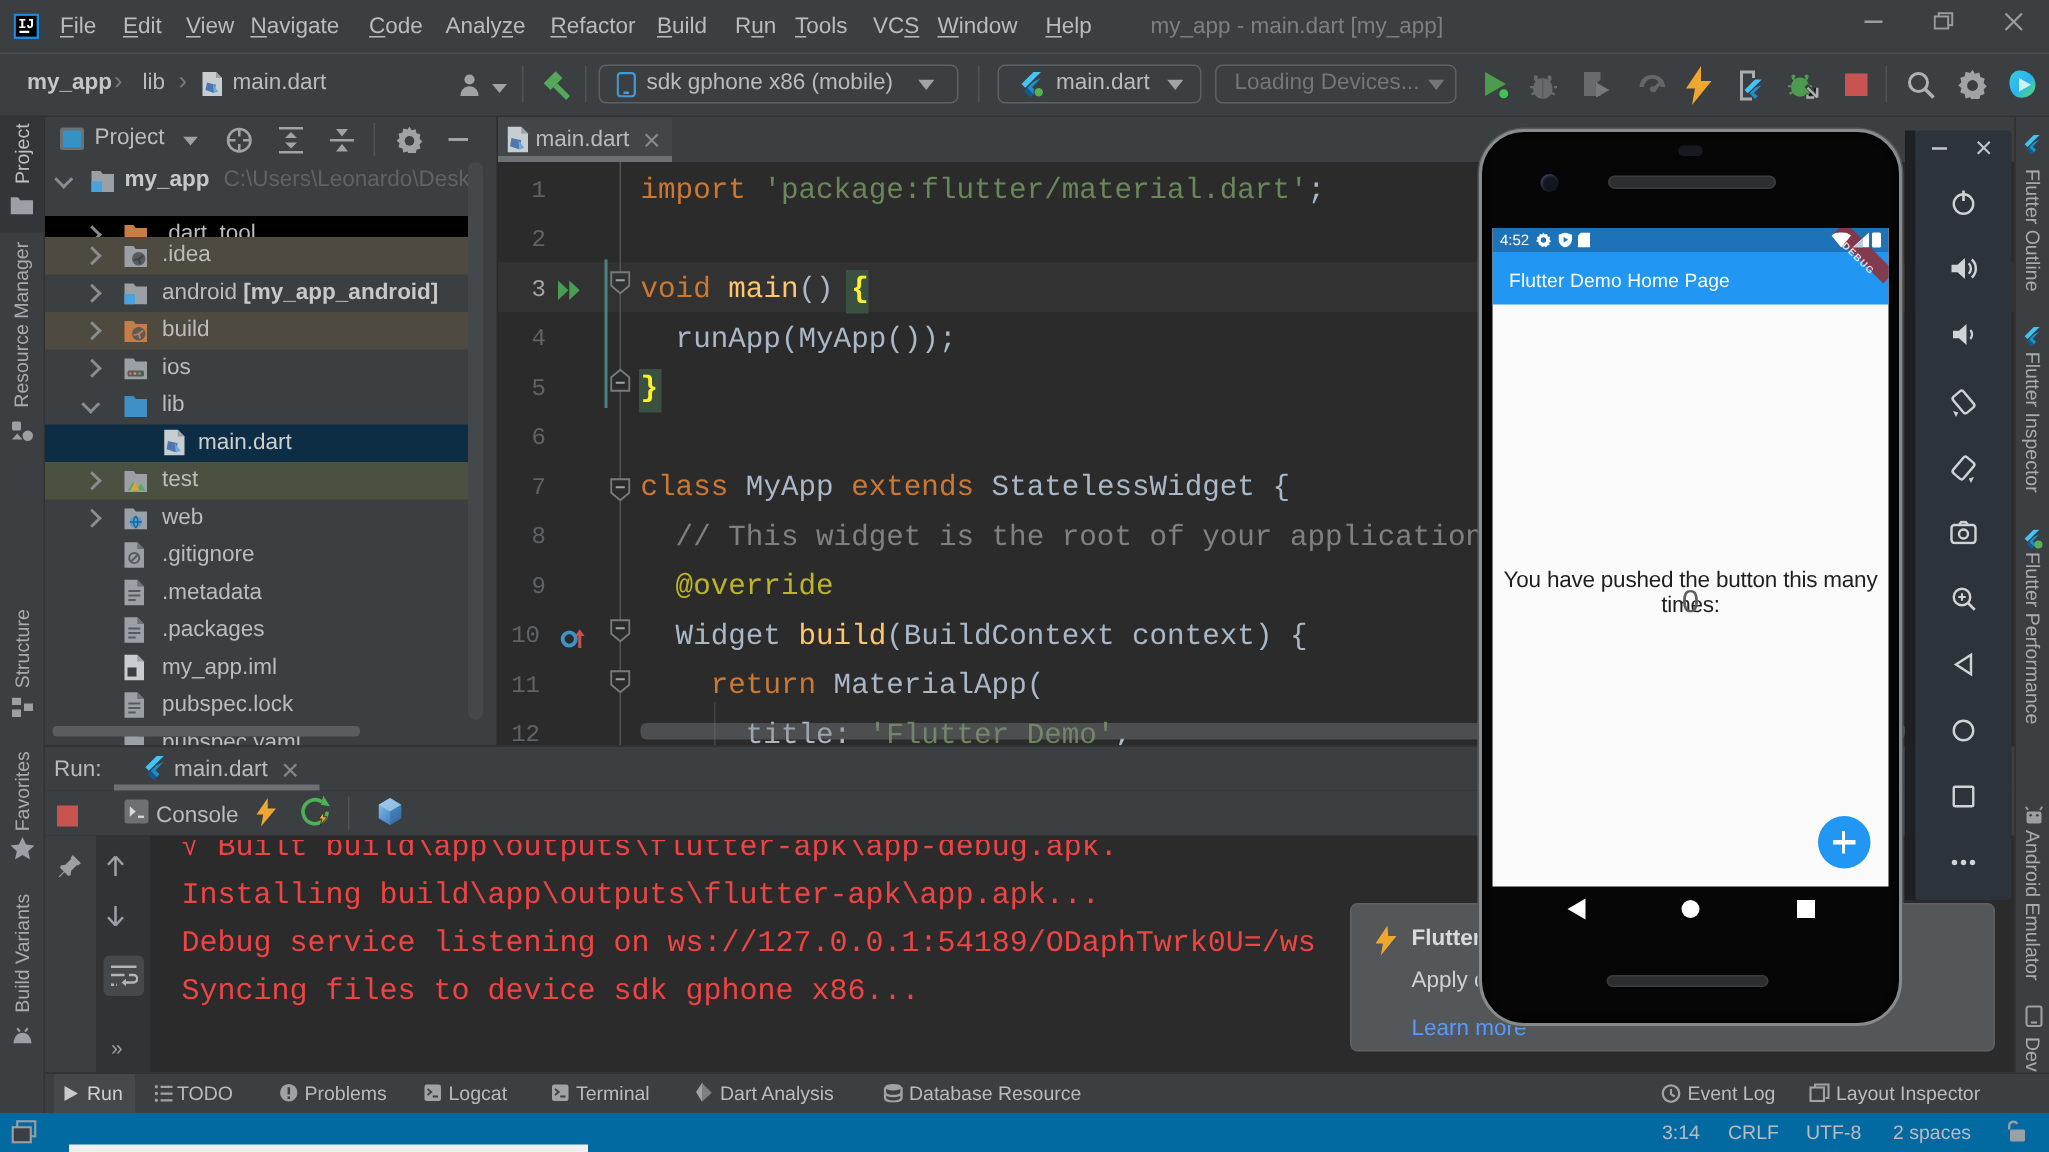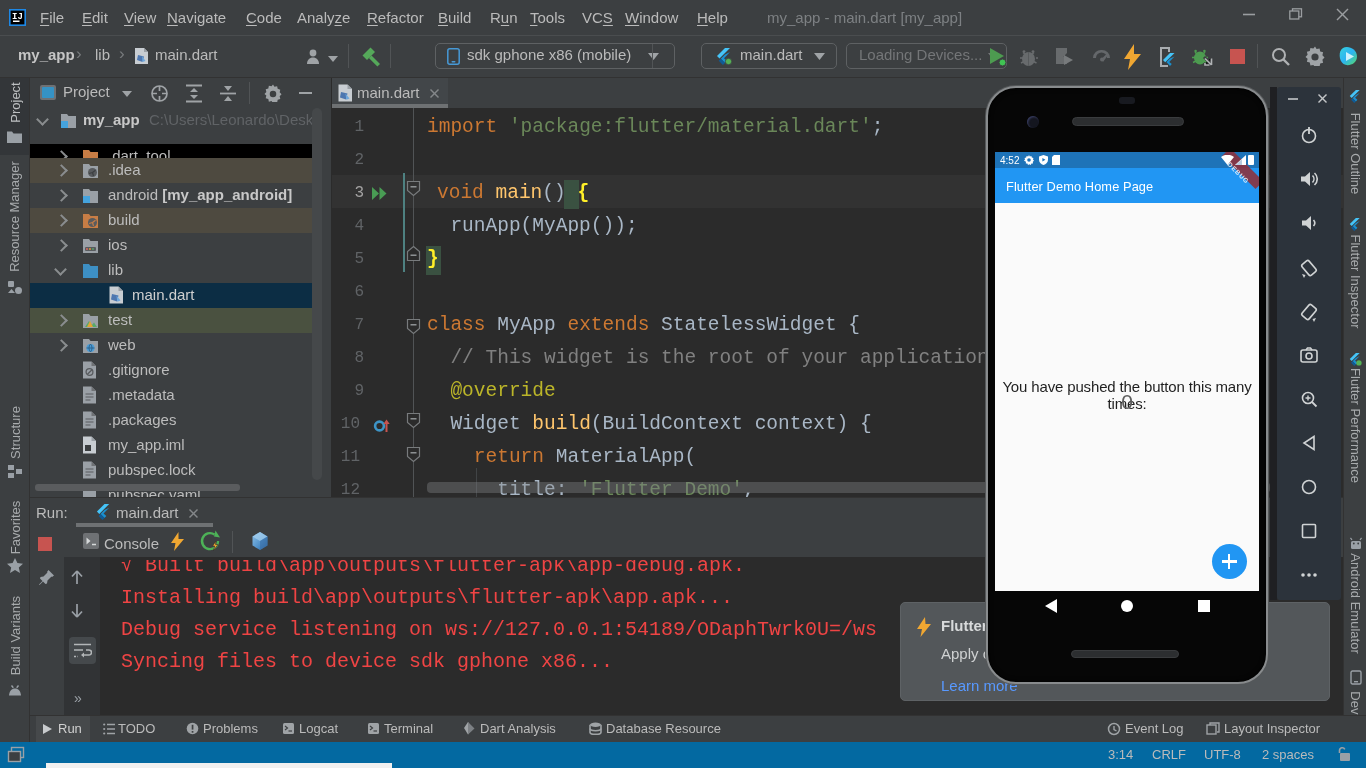--- a/index.html
+++ b/index.html
@@ -8,21 +8,21 @@
   #app { position:relative; width:1366px; height:768px; overflow:hidden;padding-left:16px; }
   .abs { position:absolute; }
   .mono { font-family:"Liberation Mono", monospace; }
   
   #titlebar { left:0; top:0; width:1366px; height:36px; background:#3c3f41; border-bottom:1px solid #4a4d4f; }
   .menuitem { position:absolute; top:9px; font-size:15px; color:#bbbbbb; white-space:nowrap; }
   .menuitem u { text-decoration-thickness:1px; text-underline-offset:2px; }
   
   #toolbar { left:0; top:36px; width:1366px; height:42px; background:#3c3f41; border-bottom:1px solid #323232; }
   .tbtext { position:absolute; font-size:15px; color:#bbbbbb; white-space:nowrap; }
-  .combo { position:absolute; height:26px; top:7px; border:1px solid #5e6163; border-radius:5px;margin-left:36px; }
+  .combo { position:absolute; height:26px; top:7px; border:1px solid #5e6163; border-radius:5px; }
   .tbdiv { position:absolute; top:8px; width:1px; height:24px; background:#515456; }
   
   #leftstripe { left:0; top:78px; width:30px; height:690px; background:#3c3f41; border-right:1px solid #323232; }
   .vlabel { position:absolute; font-size:13px; color:#a8abad; white-space:nowrap; transform:rotate(-90deg); transform-origin:center; }
   .vlabel2 { position:absolute; font-size:13px; color:#a8abad; white-space:nowrap; transform:rotate(90deg); transform-origin:center; }
   
   #project { left:30px; top:78px; width:301px; height:419px; background:#3c3f41; overflow:hidden; }
   #ptoolbar { position:absolute; left:0; top:0; width:301px; height:30px; }
   .trow { position:absolute; left:0; width:292px; height:25px; }
   .trow .lbl { position:absolute; top:3px; font-size:15px; color:#bcbcbc; white-space:nowrap; }
@@ -466,21 +466,21 @@
       <svg class="abs" style="left:74px;top:304px" width="15" height="17" viewBox="0 0 15 17">
           <path d="M1.5 1.5h12v9l-6 5-6-5z" fill="#2b2b2b" stroke="#787b7d" stroke-width="1.2"></path>
           <line x1="4.5" y1="6.8" x2="10.5" y2="6.8" stroke="#9fa3a6" stroke-width="1.3"></line>
         </svg>
       <svg class="abs" style="left:74px;top:338px" width="15" height="17" viewBox="0 0 15 17">
           <path d="M1.5 1.5h12v9l-6 5-6-5z" fill="#2b2b2b" stroke="#787b7d" stroke-width="1.2"></path>
           <line x1="4.5" y1="6.8" x2="10.5" y2="6.8" stroke="#9fa3a6" stroke-width="1.3"></line>
         </svg>
 
       <div class="cline" style="left:95px;top:3px"><span style="color:#cc7832">import</span> <span style="color:#6a8759">'package:flutter/material.dart'</span>;</div>
-      <div class="cline" style="left:105px;top:69px"><span style="color:#cc7832">void</span> <span style="color:#ffc66d">main</span>() <span style="color:#ffef28;font-weight:bold">{</span></div>
+      <div class="cline" style="left:95px;top:69px"><span style="color:#cc7832">void</span> <span style="color:#ffc66d">main</span>() <span style="color:#ffef28;font-weight:bold">{</span></div>
       <div class="cline" style="left:95px;top:102px">  runApp(MyApp());</div>
       <div class="cline" style="left:95px;top:135px"><span style="color:#ffef28;font-weight:bold">}</span></div>
       <div class="cline" style="left:95px;top:201px"><span style="color:#cc7832">class</span> MyApp <span style="color:#cc7832">extends</span> StatelessWidget {</div>
       <div class="cline" style="left:95px;top:234px;color:#808080">  // This widget is the root of your application.</div>
       <div class="cline" style="left:95px;top:267px">  <span style="color:#bbb529">@override</span></div>
       <div class="cline" style="left:95px;top:300px">  Widget <span style="color:#ffc66d">build</span>(BuildContext context) {</div>
       <div class="cline" style="left:95px;top:333px">    <span style="color:#cc7832">return</span> MaterialApp(</div>
       <div class="cline" style="left:95px;top:366px">      title: <span style="color:#6a8759">'Flutter Demo'</span>,</div>
       <div class="abs" style="left:144px;top:360px;width:1px;height:29px;background:#414446"></div>
 

